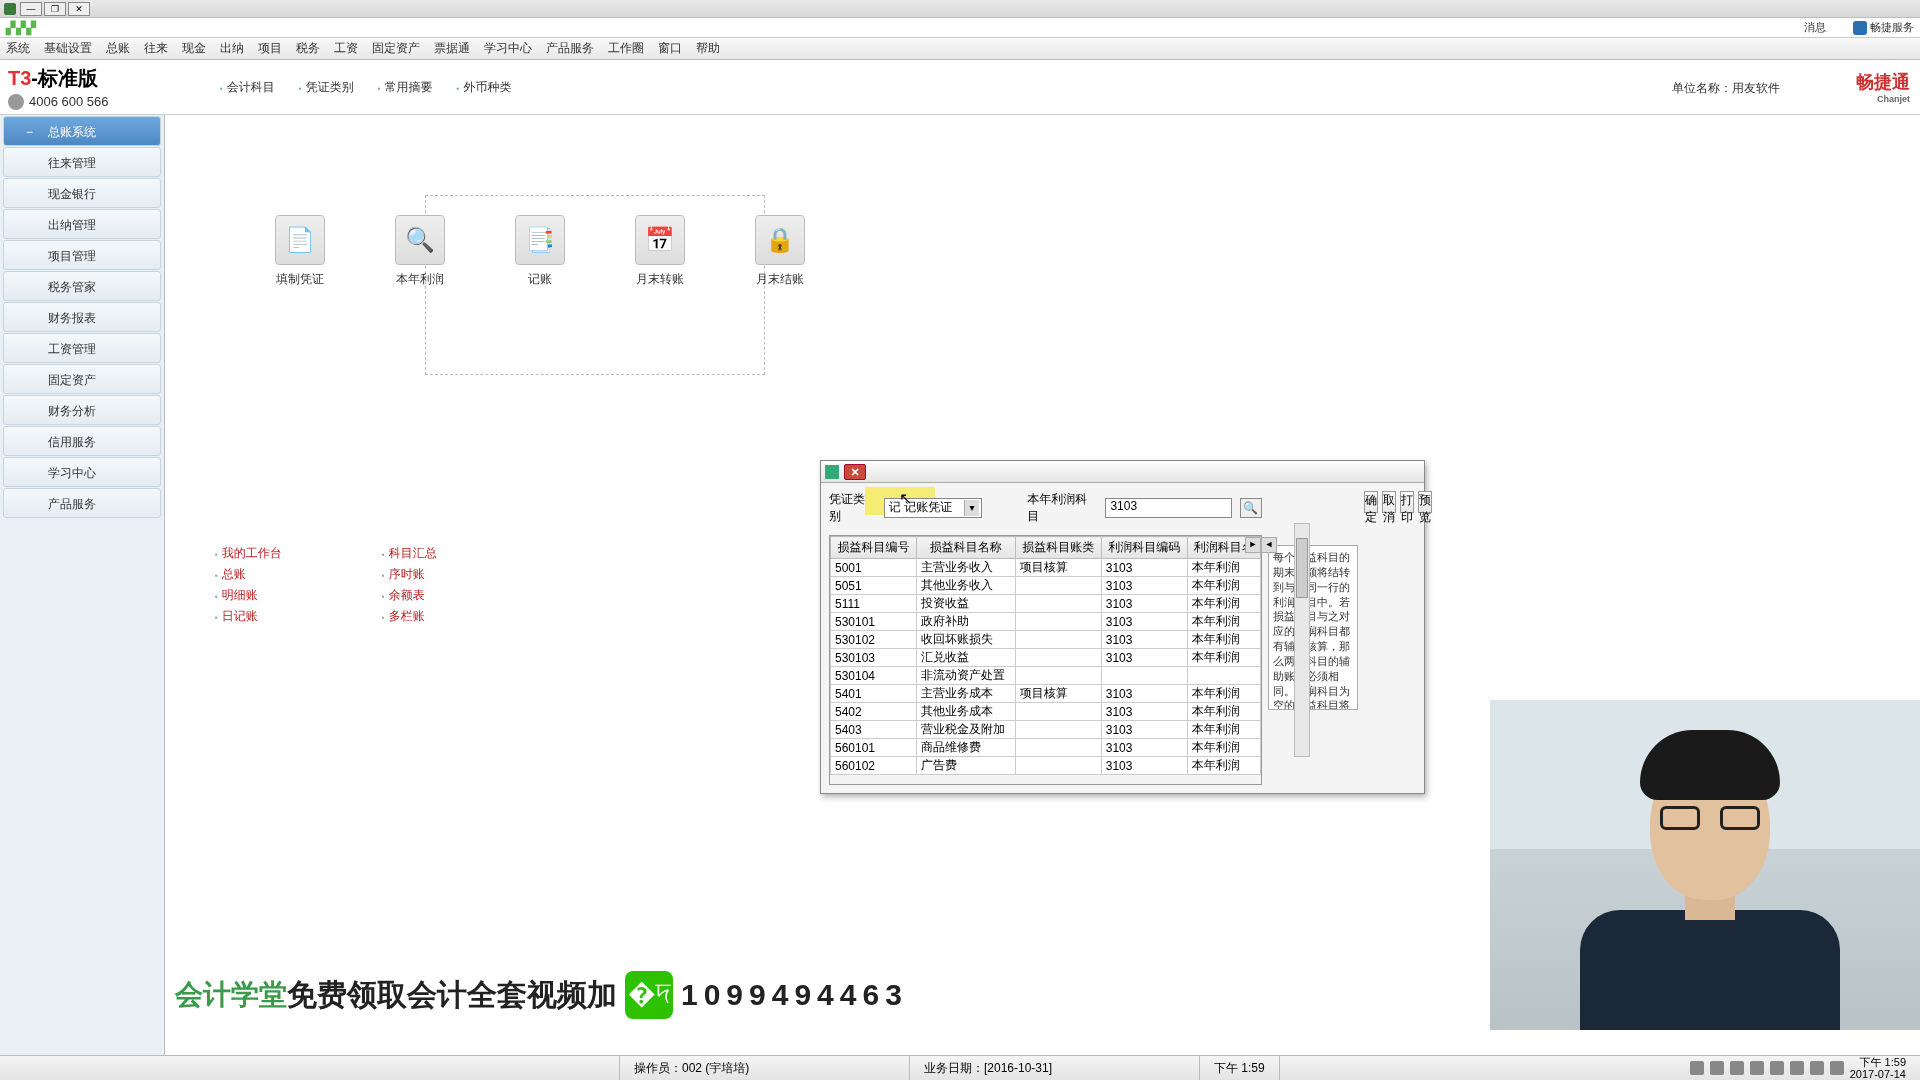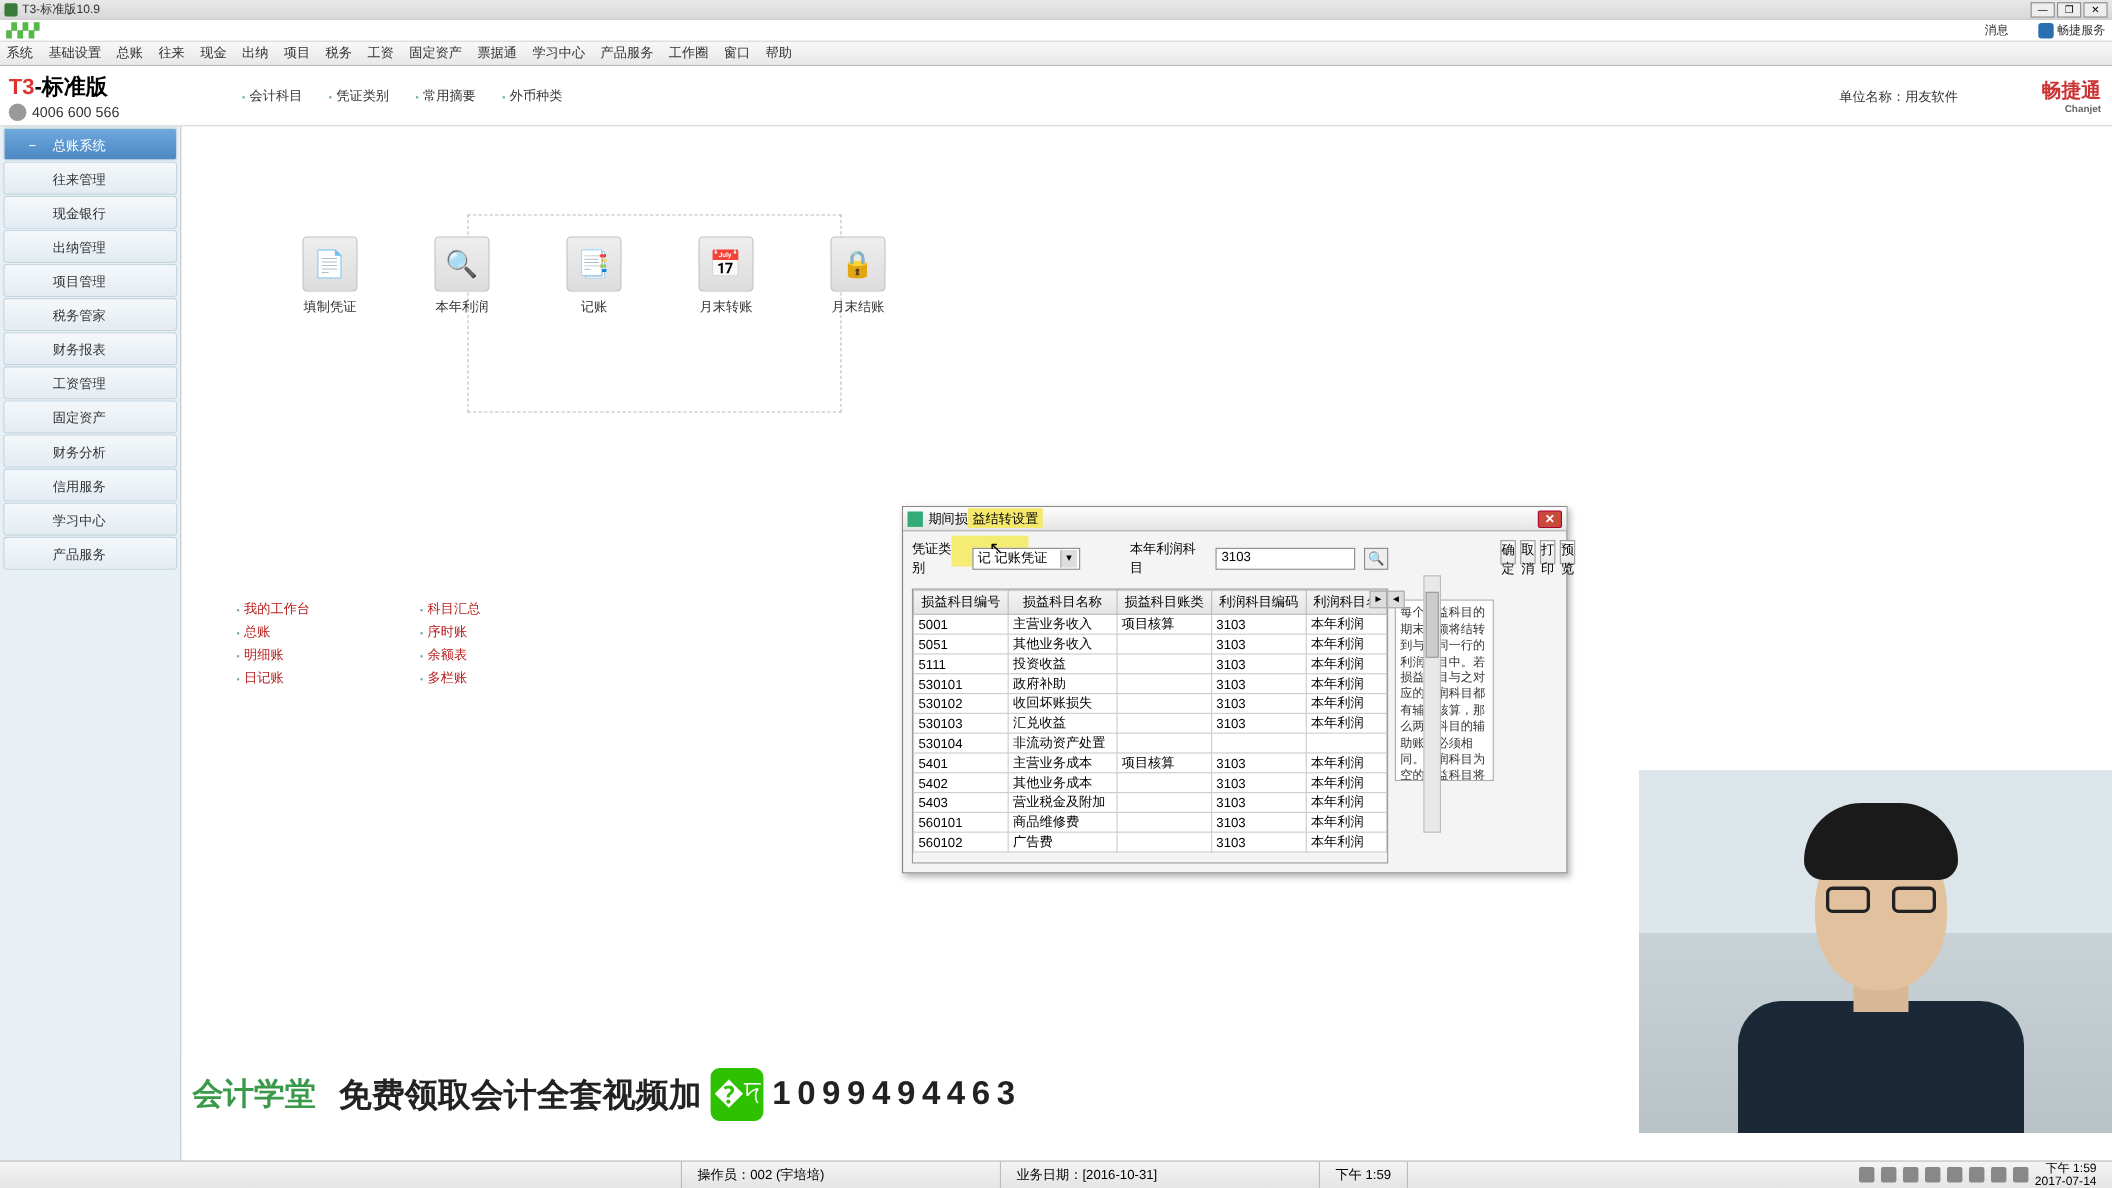--- a/index.html
+++ b/index.html
@@ -100,40 +100,39 @@
 .webcam .shirt { position:absolute; bottom:0; left:0; width:260px; height:120px; background:#1a2838; border-radius:40px 40px 0 0; }
 .webcam .neck { position:absolute; bottom:110px; left:105px; width:50px; height:40px; background:#d9b896; }
 .webcam .head { position:absolute; bottom:130px; left:70px; width:120px; height:150px; background:#e2c29e; border-radius:50% 50% 45% 45%; }
 .webcam .hair { position:absolute; bottom:230px; left:60px; width:140px; height:70px; background:#1a1a1a; border-radius:60px 60px 20px 20px; }
 .webcam .glasses { position:absolute; bottom:200px; left:80px; width:100px; height:24px; }
 .webcam .lens { width:40px; height:24px; border:3px solid #222; border-radius:6px; position:absolute; }
 .webcam .lens.l { left:0; } .webcam .lens.r { right:0; }
 
 
 .wm-bar { position: absolute; left: 0; bottom: 25px; height: 70px; display: flex; align-items: center; background: rgba(255,255,255,.6); padding: 0 10px; }
-.wm-bar .kxt { font-size: 28px; font-weight: bold; color: #3a9a4a; margin-right: 21px; }
+.wm-bar .kxt { font-size: 28px; font-weight: bold; color: #3a9a4a; margin-right: 0; }
 .wm-bar .txt { font-size: 30px; font-weight: bold; color: #222; }
 .wm-bar .wx { width: 48px; height: 48px; background: #2dc100; border-radius: 8px; margin: 0 8px; display: flex; align-items: center; justify-content: center; color: #fff; font-size: 28px; }
 .wm-bar .num { font-size: 30px; font-weight: bold; letter-spacing: 6px; color: #222; }
 
 
 .status-bar { position: absolute; bottom: 0; left: 0; right: 0; height: 25px; background: linear-gradient(#f4f4f4,#e4e4e4); border-top: 1px solid #bbb; display: flex; align-items: center; font-size: 12px; }
 .status-bar .seg { border-right: 1px solid #bbb; height: 100%; line-height: 25px; padding: 0 14px; }
 .status-bar .seg.wide { width: 620px; }
 .status-bar .seg.mid { width: 290px; }
 .status-bar .tray { margin-left: auto; display: flex; align-items: center; gap: 6px; padding: 0 8px; }
 .status-bar .tray .ic { width: 14px; height: 14px; background: #888; border-radius: 2px; }
 .status-bar .clock { text-align: right; padding-right: 6px; font-size: 11px; line-height: 1.1; }
 </style>
 </head>
 <body>
 
 <div class="title-bar">
   <span class="app-icon"></span>
-  <span class="title-text">T3-标准版10.9</span>
   <div class="win-btns">
     <span class="win-btn">—</span>
     <span class="win-btn">❐</span>
     <span class="win-btn">✕</span>
   </div>
 </div>
 
 <div class="top-strip">
   <span class="logo-kis">▞▞▞</span>
   <div class="right-links">
@@ -232,21 +231,20 @@
         <a>科目汇总</a>
         <a>序时账</a>
         <a>余额表</a>
         <a>多栏账</a>
       </div>
     </div>
 
     <div class="dialog">
       <div class="dialog-title">
         <span class="d-icon"></span>
-        <span class="d-text"><span>期间损</span><span class="hl">益结转设置</span></span>
         <span class="d-close">✕</span>
       </div>
       <div class="dialog-body">
         <div class="dialog-left">
           <div class="dialog-controls">
             <span class="hl-ov"></span>
             <span class="cursor-ov">↖</span>
             <label>凭证类别</label>
             <div class="combo"><span>记 记账凭证</span></div>
             <span style="width:30px"></span>

